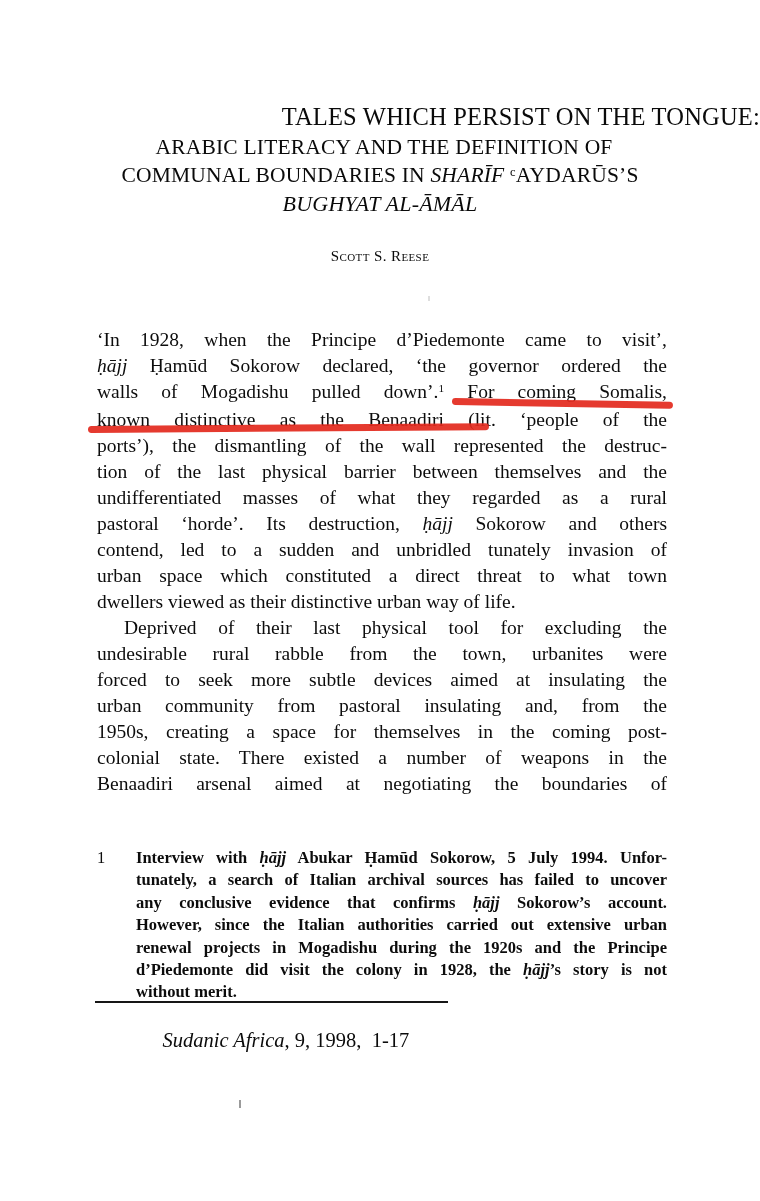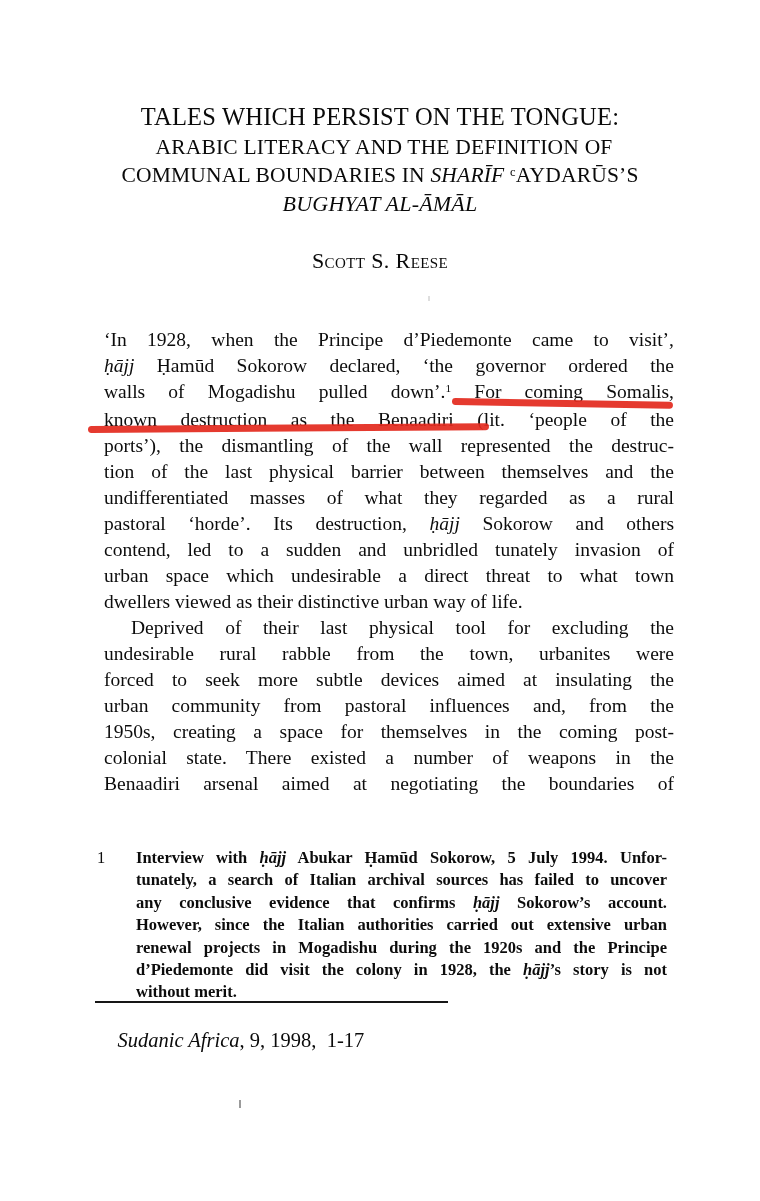--- a/index.html
+++ b/index.html
@@ -10,31 +10,31 @@
   }
   .page{
     position:absolute;left:0;top:0;width:760px;height:1201px;
     background:#ffffff;overflow:hidden;color:#0b0b0b;
   }
   
   .title-line{
     position:absolute;left:0;right:0;text-align:center;
     letter-spacing:.2px;white-space:pre;color:#0a0a0a;
   }
-  #title1{top:103px;font-size:24.5px;}
+  #title1{top:103px;font-size:24.5px;text-align:right;}
   #title2{top:135px;font-size:21.5px;padding-left:8px;}
   #title3{top:163px;font-size:21.5px;}
   #title4{top:191px;font-size:22px;font-style:italic;}
   #author{
     position:absolute;left:0;right:0;top:248px;text-align:center;
-    font-size:22px;font-variant:small-caps;letter-spacing:.4px;color:#0a0a0a;
+    font-size:15px;font-variant:small-caps;letter-spacing:.4px;color:#0a0a0a;
   }
   
   #body{
-    position:absolute;left:104px;top:327px;width:570px;
+    position:absolute;left:97px;top:327px;width:570px;
     font-size:19.5px;line-height:26px;color:#0c0c0c;
   }
   .tline{text-align:justify;text-align-last:justify;white-space:normal;}
   .tline.left{text-align-last:left;}
   .tline.ind{text-indent:27px;}
   .it{font-style:italic;}
   .sup{font-size:.58em;position:relative;top:-.52em;}
   
   #footnote{
     position:absolute;left:97px;top:847px;width:570px;
@@ -44,21 +44,21 @@
   .fn-text{margin-left:39px;font-weight:bold;}
   
   #footer-rule{
     position:absolute;left:95px;top:1001px;width:353px;height:2px;
     background:#161616;
   }
   #footer{
     position:absolute;left:97px;top:1006px;font-size:20.5px;
     white-space:pre;color:#0b0b0b;
   }
-  #footer .journal{font-style:italic;}
+  #footer .journal{font-style:italic;margin-left:45px;}
   
   .redline{
     position:absolute;height:7px;border-radius:4px;
     transform-origin:left center;opacity:.92;
   }
   #redline1{left:452px;top:398px;width:221px;transform:rotate(1.0deg);}
   #redline2{left:88px;top:426px;width:401px;transform:rotate(-0.4deg);}
   
   .artifact{position:absolute;background:#7a7a7a;}
   #artifact1{left:239px;top:1100px;width:2px;height:8px;opacity:.75;}
@@ -74,34 +74,34 @@
   <div class="title-line" id="title3"><span>COMMUNAL BOUNDARIES IN </span><span class="it">SHARĪF</span><span> </span><span class="sup">c</span><span>AYDARŪS’S</span></div>
   <div class="title-line" id="title4">BUGHYAT AL-ĀMĀL</div>
 
   <div id="author">Scott S. Reese</div>
 
   <div id="body">
     <div>
         <div class="tline"><span>‘In 1928, when the Principe d’Piedemonte came to visit’,</span></div>
         <div class="tline"><span class="it">ḥājj</span><span> Ḥamūd Sokorow declared, ‘the governor ordered the</span></div>
         <div class="tline"><span>walls of Mogadishu pulled down’.</span><span class="sup">1</span><span> For coming Somalis,</span></div>
-        <div class="tline"><span>known destruction as the Benaadiri (lit. ‘people of the</span></div>
+        <div class="tline"><span>known distinctive as the Benaadiri (lit. ‘people of the</span></div>
         <div class="tline"><span>ports’), the dismantling of the wall represented the destruc-</span></div>
         <div class="tline"><span>tion of the last physical barrier between themselves and the</span></div>
         <div class="tline"><span>undifferentiated masses of what they regarded as a rural</span></div>
         <div class="tline"><span>pastoral ‘horde’. Its destruction, </span><span class="it">ḥājj</span><span> Sokorow and others</span></div>
         <div class="tline"><span>contend, led to a sudden and unbridled tunately invasion of</span></div>
-        <div class="tline"><span>urban space which undesirable a direct threat to what town</span></div>
+        <div class="tline"><span>urban space which constituted a direct threat to what town</span></div>
         <div class="tline left"><span>dwellers viewed as their distinctive urban way of life.</span></div>
       </div>
     <div>
         <div class="tline ind"><span>Deprived of their last physical tool for excluding the</span></div>
         <div class="tline"><span>undesirable rural rabble from the town, urbanites were</span></div>
         <div class="tline"><span>forced to seek more subtle devices aimed at insulating the</span></div>
-        <div class="tline"><span>urban community from pastoral influences and, from the</span></div>
+        <div class="tline"><span>urban community from pastoral insulating and, from the</span></div>
         <div class="tline"><span>1950s, creating a space for themselves in the coming post-</span></div>
         <div class="tline"><span>colonial state. There existed a number of weapons in the</span></div>
         <div class="tline"><span>Benaadiri arsenal aimed at negotiating the boundaries of</span></div>
       </div>
   </div>
 
   <div id="footnote">
     <span class="fn-num">1</span>
     <div class="fn-text">
         <div class="tline"><span>Interview with </span><span class="it">ḥājj</span><span> Abukar Ḥamūd Sokorow, 5 July 1994. Unfor-</span></div>

